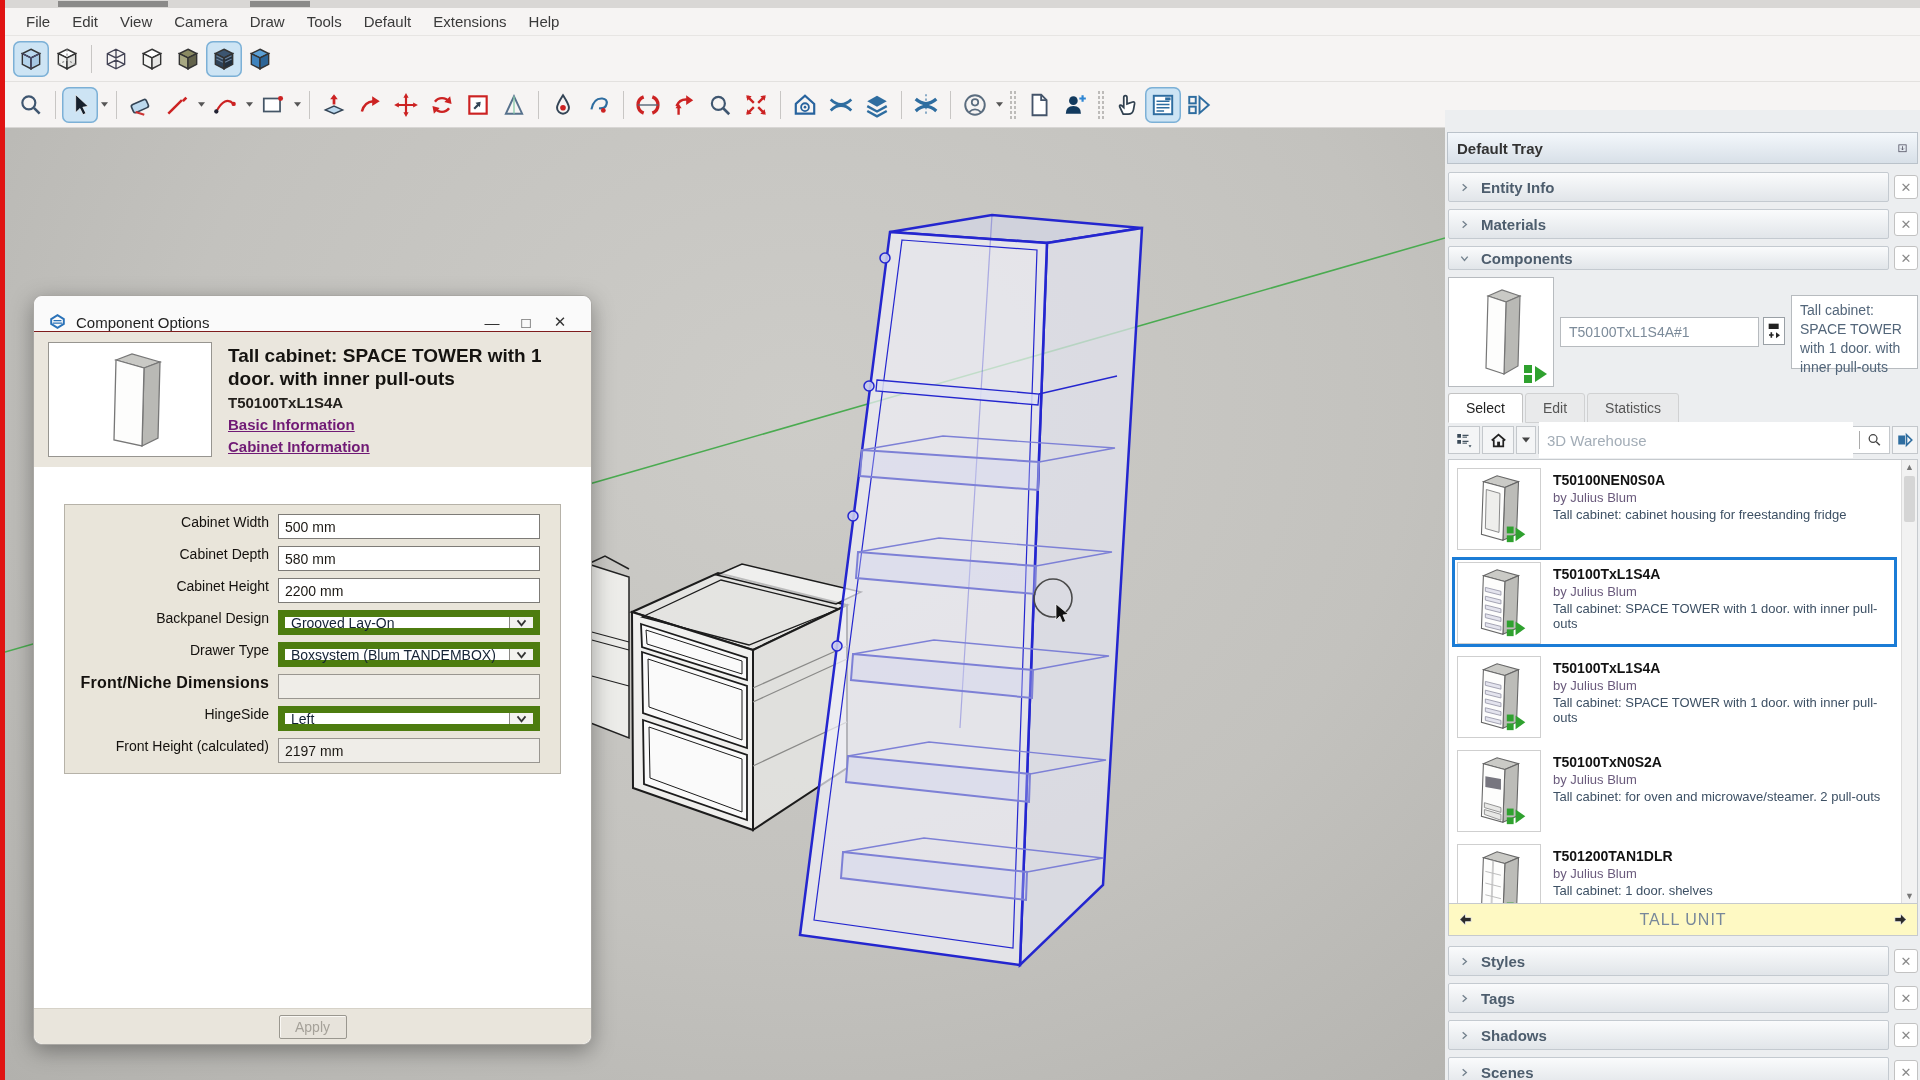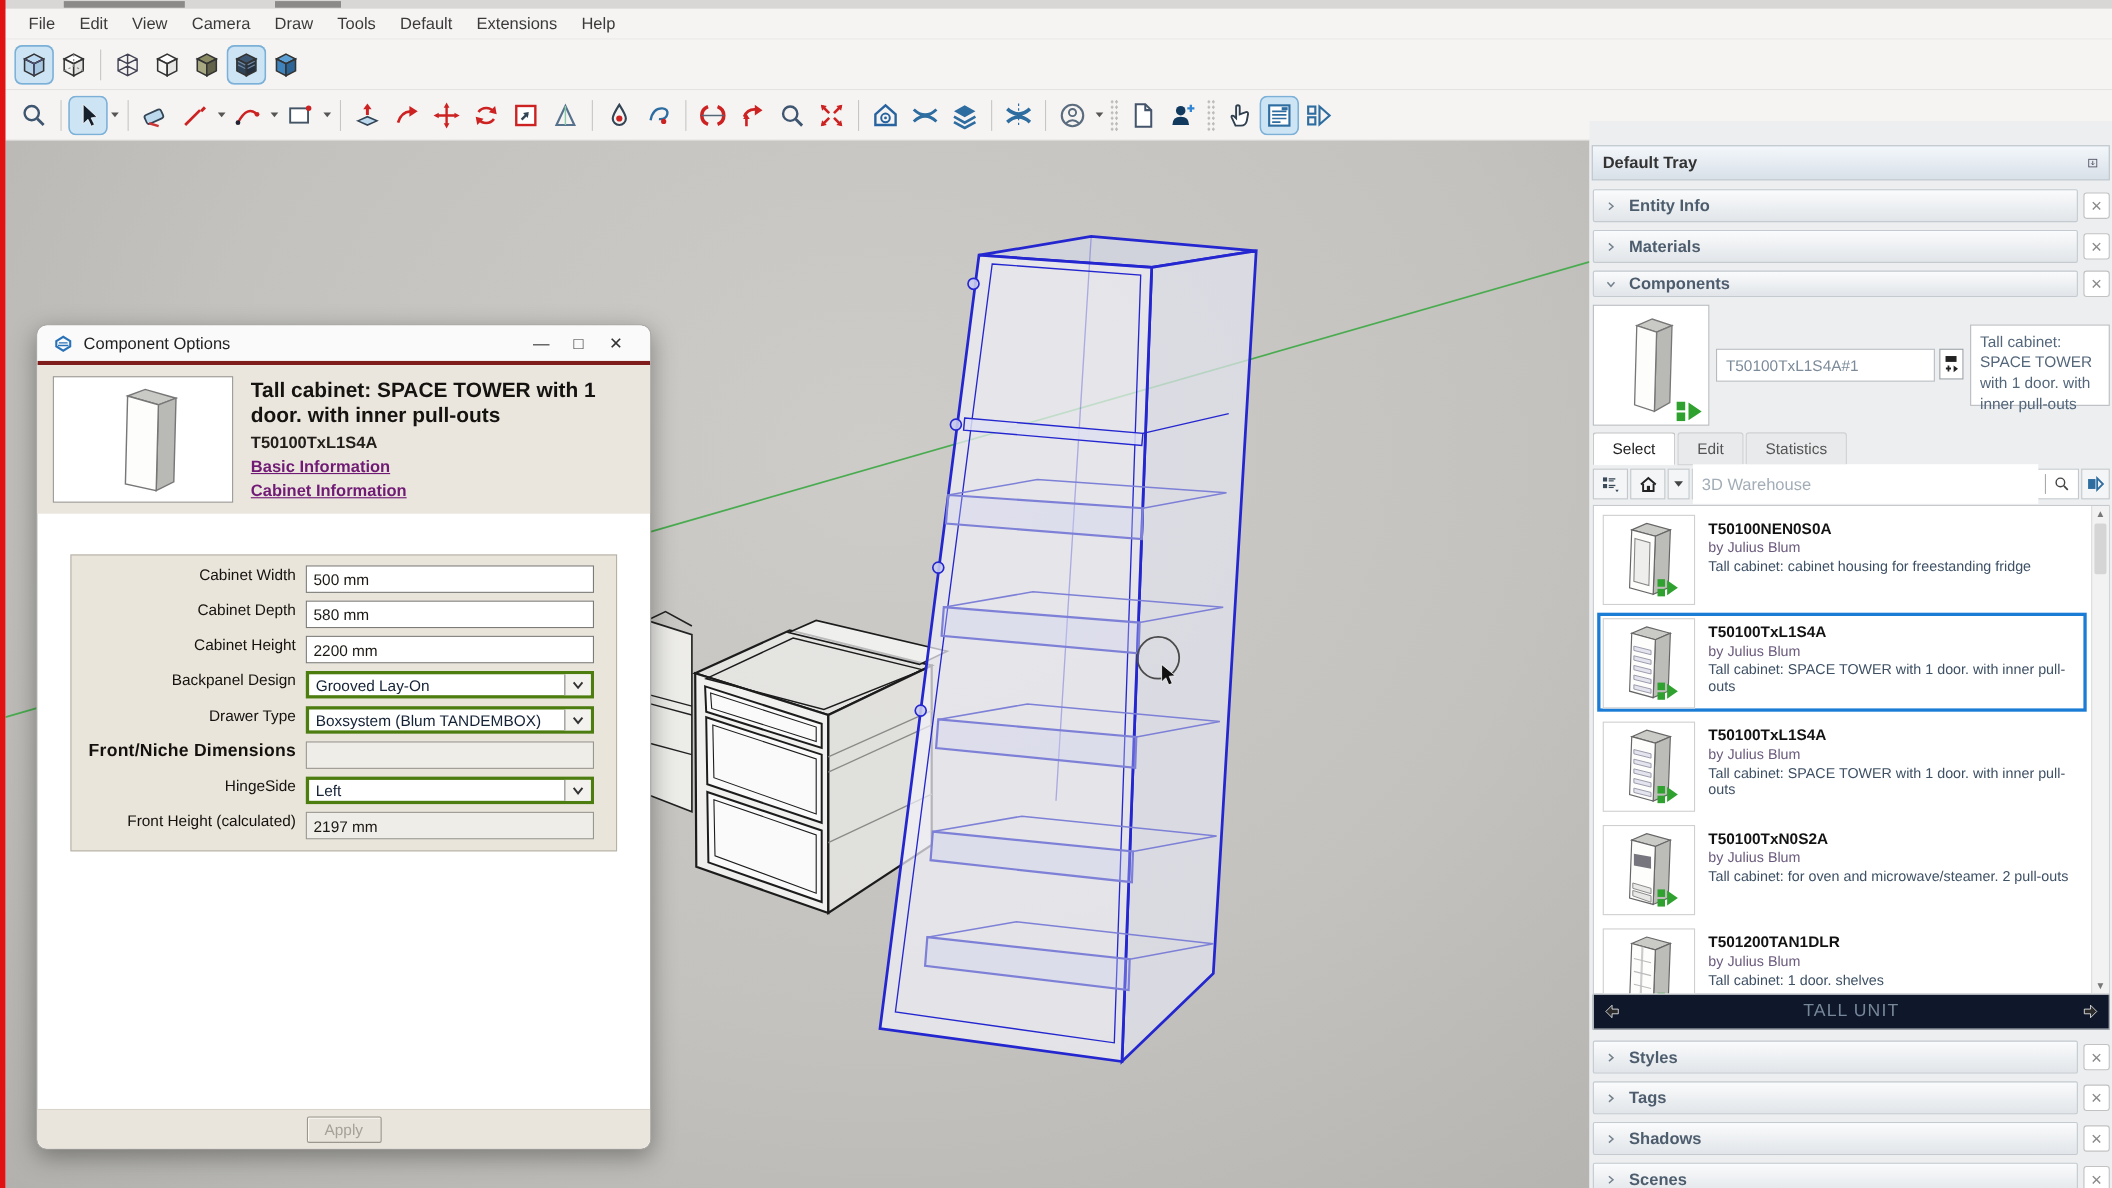--- a/index.html
+++ b/index.html
@@ -27,42 +27,42 @@
                background-image:radial-gradient(#bdbbb9 1px, transparent 1.2px); background-size:4px 5px; }
   .dd-arrow { width:12px; height:36px; display:flex; align-items:center; justify-content:center; flex:0 0 auto; }
 
   
   .viewport { position:absolute; left:5px; top:128px; width:1440px; height:952px;
               background:radial-gradient(ellipse at 55% 30%, #cdccc8 0%, #c3c2be 55%, #b2b1ad 100%); }
 
   
   .dialog { position:absolute; left:33px; top:295px; width:559px; height:750px; background:#fff;
             border:1px solid #a9a7a3; border-radius:9px; box-shadow:0 6px 22px rgba(0,0,0,.35); z-index:30; }
-  .dlg-titlebar { height:36px; background:#fafafa; border-bottom:4px solid #7f1d1d; display:flex;
-                  align-items:center; padding:0 14px; border-radius:9px 9px 0 0; }
+  .dlg-titlebar { height:36px; background:#fafafa; border-bottom:1px solid #7f1d1d; display:flex;
+                  align-items:flex-end; padding:0 14px; border-radius:9px 9px 0 0; }
   .dlg-title { font-size:15px; color:#222; margin-left:9px; flex:1; }
   .dlg-ctl { width:34px; text-align:center; font-size:15px; color:#333; }
   .dlg-header { height:135px; background:#eae6dd; display:flex; padding:10px 14px; gap:16px; }
   .dlg-thumb { width:164px; height:115px; background:#fff; border:1px solid #979590; display:flex;
                align-items:center; justify-content:center; }
   .dlg-head-text { flex:1; padding-top:2px; }
   .dlg-prod-title { font-size:19px; font-weight:700; color:#151310; line-height:1.22; width:330px; }
   .dlg-prod-code { font-size:15px; font-weight:700; color:#23201c; margin-top:4px; }
   .dlg-link { display:block; font-size:15px; font-weight:700; color:#701a75; text-decoration:underline; margin-top:5px; }
   .dlg-form { position:absolute; left:30px; top:208px; width:497px; height:270px; background:#e9e5da;
               border:1px solid #b6b2a8; padding-top:9px; }
   .f-row { display:flex; align-items:flex-start; height:27px; margin-bottom:5px; }
   .f-label { width:213px; text-align:right; padding-right:9px; font-size:14px; color:#14110e; }
   .f-label.bold { font-weight:700; font-size:16px; letter-spacing:.2px; }
   .f-ctl { width:262px; height:25px; }
   .f-text { width:100%; height:100%; border:1px solid #7d7b77; background:#fff; font-size:14px;
             padding:0 6px; color:#1c1914; font-family:"Liberation Sans",sans-serif; }
   .f-ro { background:#efede8; border:1px solid #999690; display:flex; align-items:center;
           padding:0 6px; font-size:14px; color:#1c1914; }
-  .f-select { border:3px solid #4d7c0f; background:#fff; display:flex; align-items:center; height:25px; }
+  .f-select { border:7px solid #4d7c0f; background:#fff; display:flex; align-items:center; height:25px; }
   .f-select .sel-text { flex:1; font-size:14px; color:#142235; padding:0 6px; white-space:nowrap; overflow:hidden; }
   .f-select .sel-chev { width:24px; height:100%; border-left:1px solid #8a8884; background:#f3f2ef;
                         display:flex; align-items:center; justify-content:center; }
   .dlg-footer { position:absolute; left:0; bottom:0; width:100%; height:36px; background:#e9e5dc;
                 border-top:1px solid #d6d2c8; border-radius:0 0 9px 9px; display:flex;
                 align-items:center; justify-content:center; }
   .apply-btn { width:68px; height:24px; background:#e7e3db; border:1px solid #9a978f;
                box-shadow:inset 1px 1px 0 #faf8f4; color:#a5a199; font-size:14px; border-radius:2px;
                font-family:"Liberation Sans",sans-serif; }
 
@@ -112,21 +112,21 @@
               flex:0 0 auto; display:flex; align-items:center; justify-content:center; }
   .li-text { padding-top:4px; }
   .li-code { font-size:14px; font-weight:700; color:#121212; }
   .li-by { font-size:13px; color:#6a5a7c; margin-top:2px; }
   .li-desc { font-size:13px; color:#3d5064; margin-top:2px; }
   .list-scroll { position:absolute; right:0; top:0; bottom:0; width:16px; background:#f2f2f2;
                  border-left:1px solid #ddd; }
   .scroll-arrow { position:absolute; left:0; width:100%; height:14px; display:flex; align-items:center;
                   justify-content:center; color:#777; font-size:9px; }
   .scroll-thumb { position:absolute; left:2px; top:16px; width:11px; height:46px; background:#d5d5d5; border-radius:2px; }
-  .list-footer { height:32px; margin:0 2px 10px 3px; background:#0f172a; border:1px solid #c6cace;
+  .list-footer { height:32px; margin:0 2px 10px 3px; background:#fef9c3; border:1px solid #c6cace;
                  border-top:none; display:flex; align-items:center; padding:0 8px; }
   .footer-label { flex:1; text-align:center; font-size:16px; color:#77879a; letter-spacing:1px; }
 </style>
 </head>
 <body>
 
 <div class="titlebar-sliver">
   <div class="smudge" style="left:58px;width:110px;"></div>
   <div class="smudge" style="left:250px;width:60px;"></div>
 </div>

